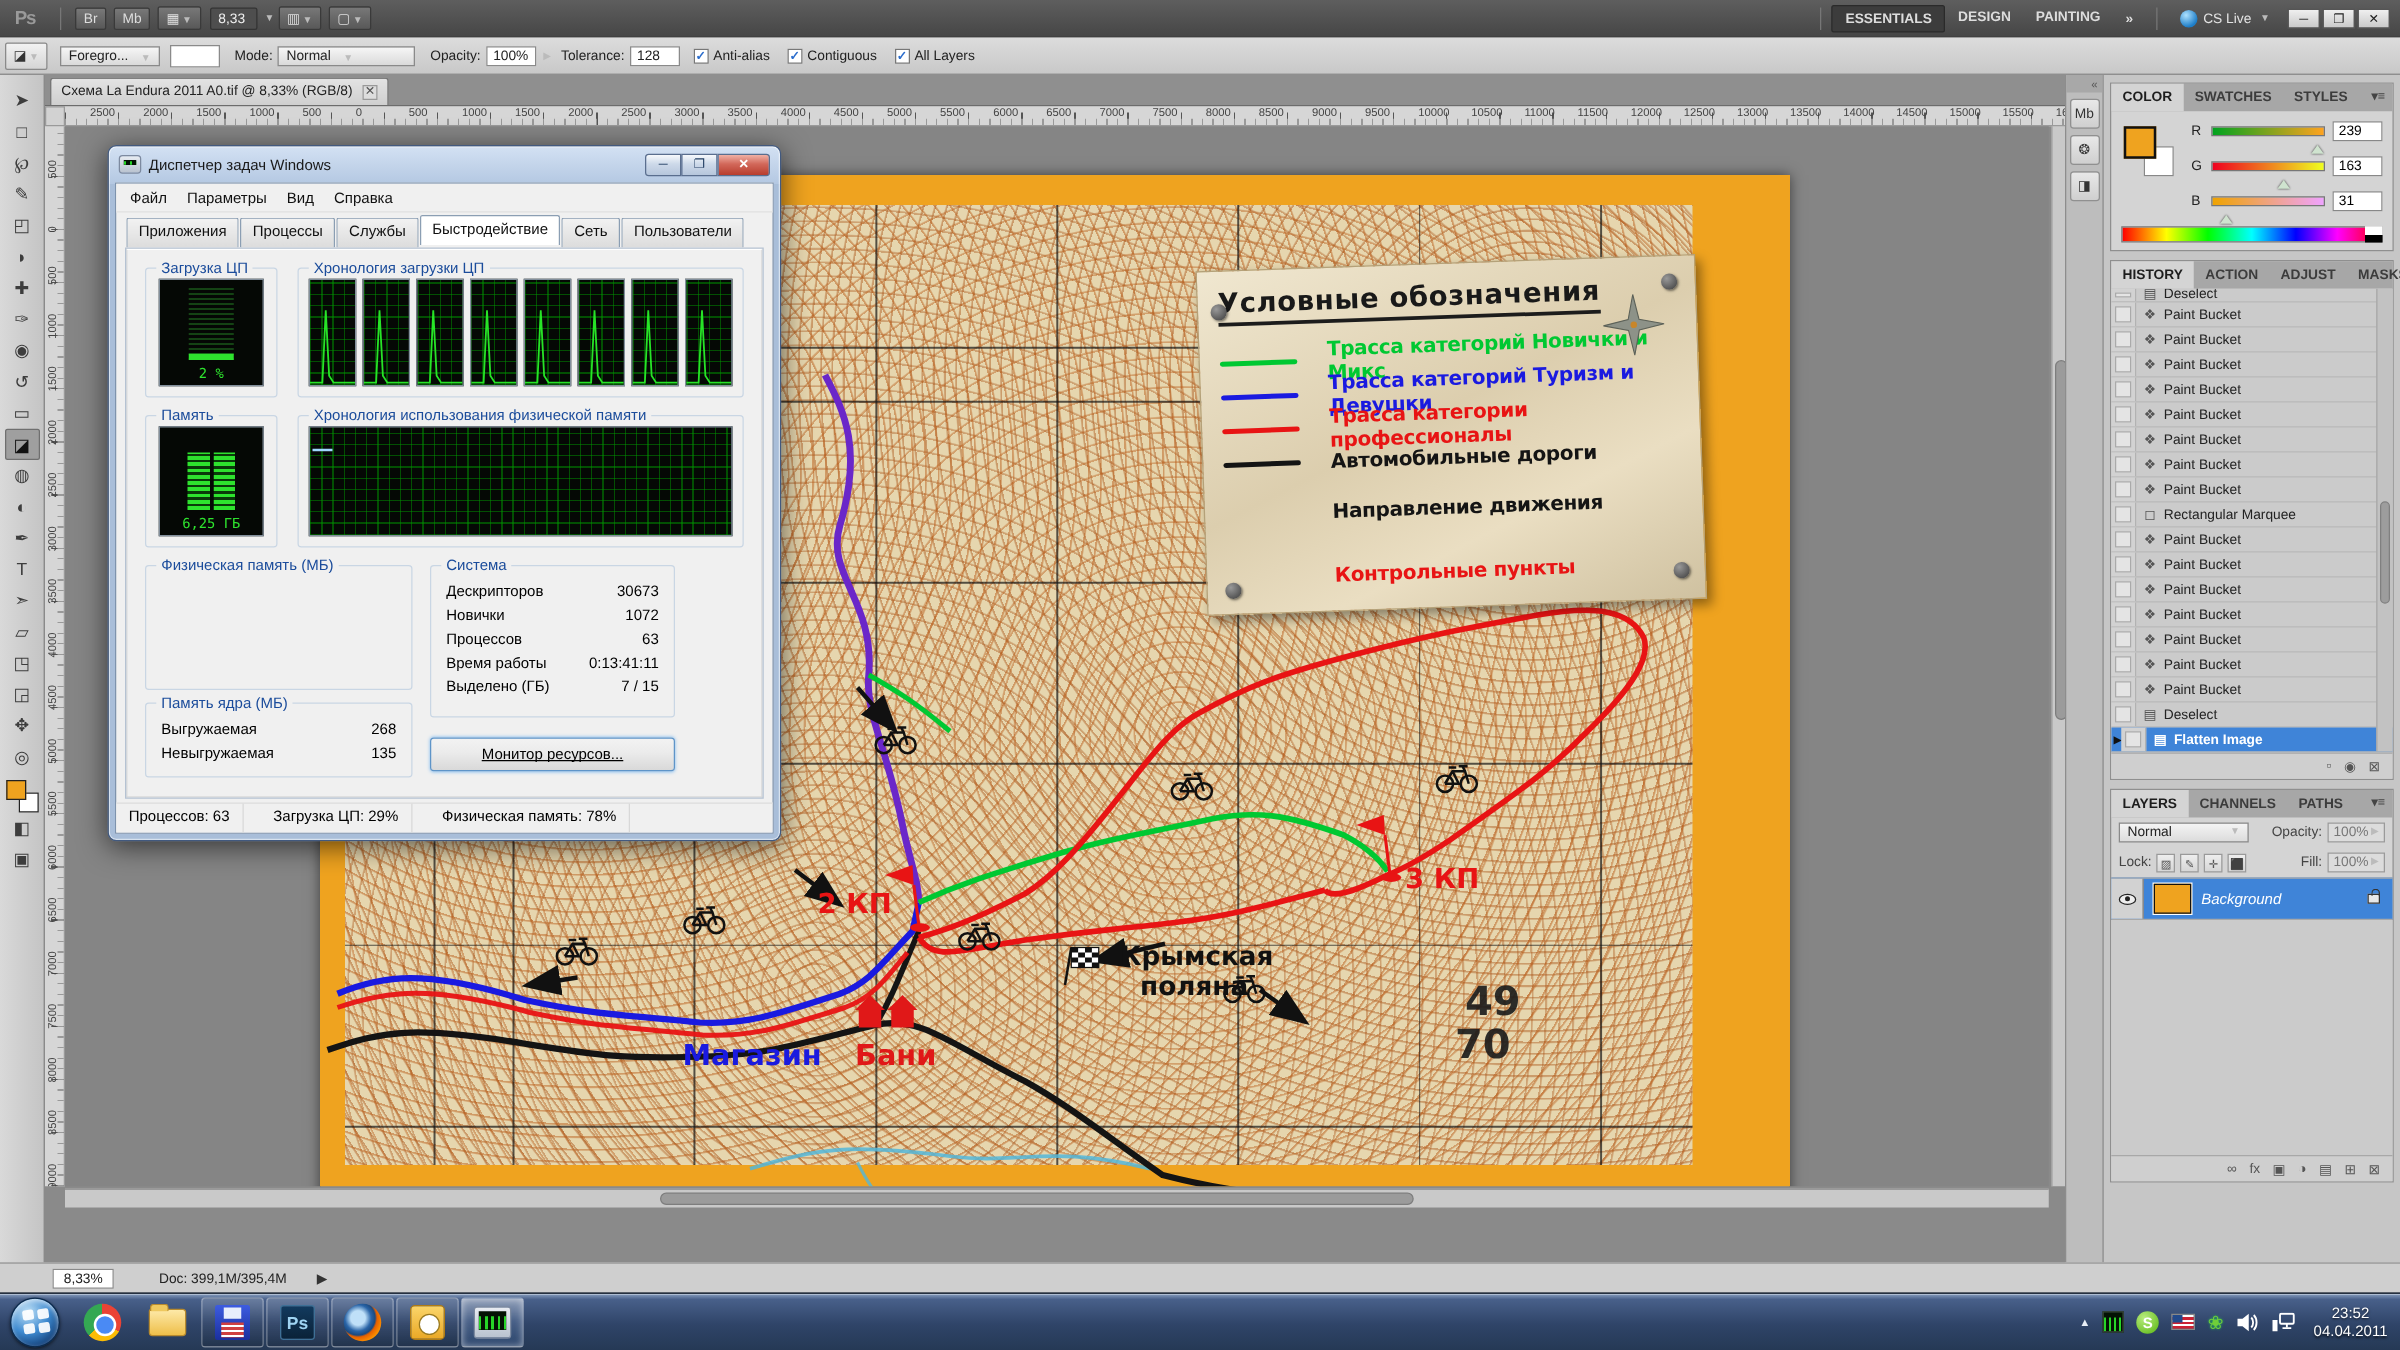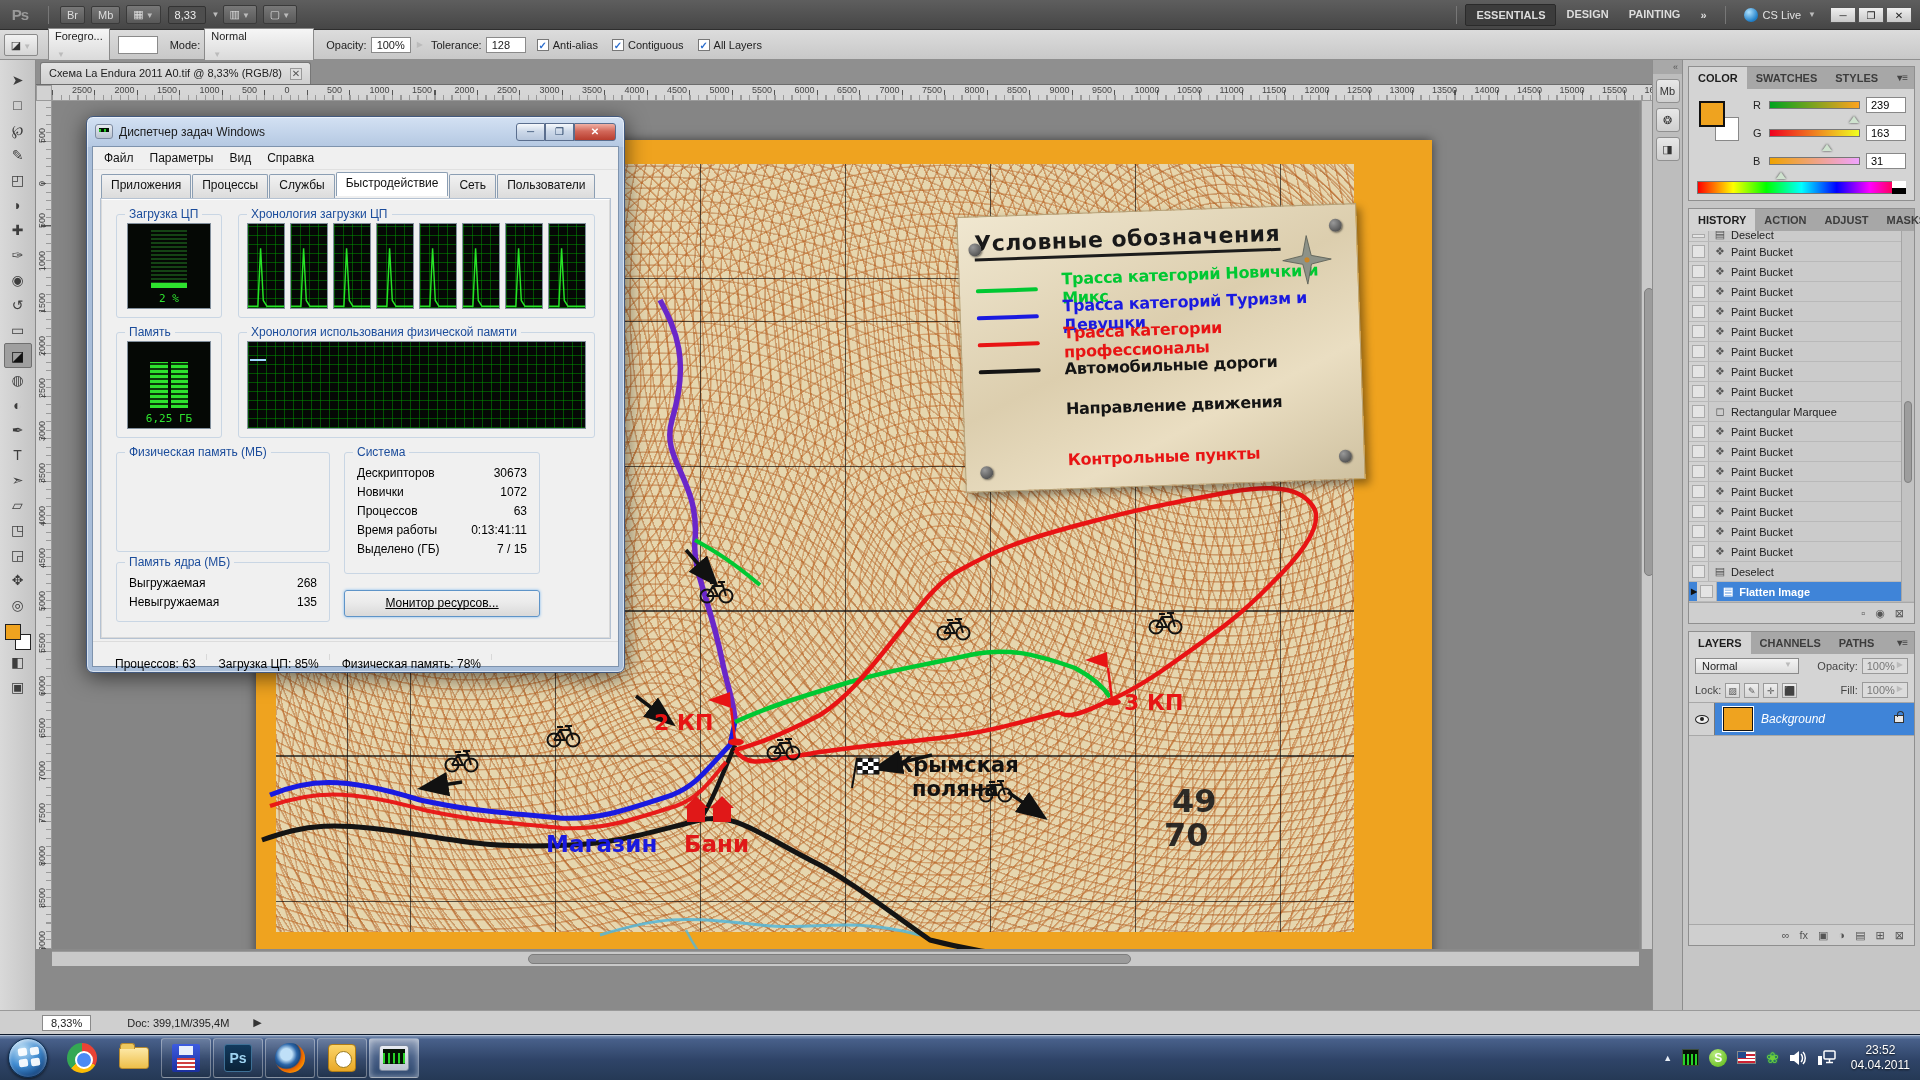--- a/index.html
+++ b/index.html
@@ -18,21 +18,21 @@
   .wsp{padding:4px 10px;font-weight:bold;font-size:11px;color:#ddd;}
   .wsp[data-active="true"]{background:#3c3c3c;border:1px solid #2a2a2a;border-radius:2px;}
   .cslive{display:flex;align-items:center;gap:5px;margin:0 10px;font-size:11px;}
   .cslive .orb{width:14px;height:14px;border-radius:50%;background:radial-gradient(circle at 35% 30%,#aee2ff,#1e7ec8 70%);}
   .winbtns{display:flex;gap:2px;margin:0 8px 0 4px;}
   .winbtns span{width:26px;height:16px;background:linear-gradient(#efefef,#c9c9c9);border:1px solid #555;color:#222;font-size:10px;text-align:center;line-height:15px;}
 
   .optionsbar{position:absolute;left:0;top:30px;right:0;height:30px;background:linear-gradient(#dcdcdc,#c8c8c8);border-bottom:1px solid #8f8f8f;display:flex;align-items:center;font-size:11px;color:#222;padding-left:4px;}
   .toolchip{width:34px;height:22px;background:linear-gradient(#f2f2f2,#d5d5d5);border:1px solid #8a8a8a;border-radius:2px;margin-right:6px;text-align:center;line-height:20px;color:#333;}
   .obox{background:#fff;border:1px solid #8a8a8a;padding:1px 5px;margin:0 4px;min-width:40px;}
-  .oselect{background:linear-gradient(#f6f6f6,#dadada);border:1px solid #8a8a8a;padding:1px 6px;margin:0 4px;display:flex;gap:8px;align-items:flex-start;flex-direction:column;}
+  .oselect{background:linear-gradient(#f6f6f6,#dadada);border:1px solid #8a8a8a;padding:1px 6px;margin:0 4px;display:flex;gap:8px;align-items:flex-end;}
   .olabel{margin-left:8px;}
   .ochk{display:flex;align-items:center;gap:4px;margin:0 7px;}
   .ochk .box{width:12px;height:12px;background:#fff;border:1px solid #777;color:#2a6ccc;font-size:10px;line-height:11px;text-align:center;font-weight:bold;}
 
   .docbar{position:absolute;left:36px;top:60px;right:268px;height:25px;background:#8f8f8f;border-bottom:1px solid #6c6c6c;padding-left:31px;}
   .doctab{position:absolute;left:4px;bottom:0;height:22px;background:linear-gradient(#e3e3e3,#cfcfcf);border:1px solid #777;border-bottom:none;border-radius:3px 3px 0 0;padding:0 8px;font-size:11px;line-height:21px;color:#222;display:flex;gap:8px;align-items:center;}
   .doctab .x{color:#555;font-size:10px;border:1px solid #999;width:12px;height:12px;line-height:10px;text-align:center;background:#ddd;}
 
   
   .toolspanel{position:absolute;left:0;top:60px;bottom:24px;width:36px;background:linear-gradient(90deg,#d9d9d9,#c4c4c4);border-right:1px solid #8a8a8a;padding-top:8px;}
@@ -182,21 +182,21 @@
   .memcols i{flex:1;height:82%;background:repeating-linear-gradient(0deg,#2ee22e 0 3px,#0a3a0a 3px 5px);}
   .graphrow{position:absolute;inset:8px 8px 8px 8px;display:flex;gap:5px;}
   .cgraph{flex:1;position:relative;background:#050805;border:1px solid #828f9c;
     background-image:repeating-linear-gradient(90deg,rgba(0,150,0,.5) 0 1px,transparent 1px 9px),repeating-linear-gradient(0deg,rgba(0,150,0,.5) 0 1px,transparent 1px 9px);}
   .cgraph svg{position:absolute;inset:0;width:100%;height:100%;}
   .memline::after{content:"";position:absolute;left:2px;top:20%;width:16px;height:2px;background:#9fd8ff;}
   .srow{display:flex;justify-content:space-between;padding:2.5px 10px;font-size:12px;color:#000;}
   .grp .pad{position:absolute;inset:10px 2px 2px 2px;}
   .tm-btn{position:absolute;font-size:12px;color:#000;text-align:center;background:linear-gradient(#f2f2f2,#ebebeb 45%,#d9d9d9);border:1px solid #5e94c8;border-radius:3px;box-shadow:0 0 3px #7ab8f0;}
   .tm-btn i{font-style:normal;text-decoration:underline;text-decoration-skip-ink:none;}
-  .tm-status{position:absolute;left:0;right:0;bottom:0;height:24px;display:flex;gap:2px;padding:12px;background:#f0f0f0;border-top:1px solid #dcdcdc;font-size:12px;color:#000;}
+  .tm-status{position:absolute;left:0;right:0;bottom:0;height:24px;display:flex;gap:14px;padding:0;background:#f0f0f0;border-top:1px solid #dcdcdc;font-size:12px;color:#000;}
   .tm-status span{padding:3px 10px;border-right:1px solid #d8d8d8;}
 
   
   #taskbar{position:absolute;left:0;right:0;bottom:0;height:46px;z-index:100;
     background:linear-gradient(#8aa0c0,#48608a 10%,#2f4468 55%,#253955);border-top:1px solid #0e1a2c;box-shadow:inset 0 1px 0 rgba(255,255,255,.35);display:flex;align-items:center;}
   .tb-item{width:50px;height:40px;margin:0 1px;display:flex;align-items:center;justify-content:center;border-radius:3px;position:relative;}
   .tb-item[data-framed="true"]{border:1px solid rgba(255,255,255,.35);background:linear-gradient(rgba(255,255,255,.18),rgba(255,255,255,.05) 45%,rgba(0,0,0,.12));}
   .tb-item[data-active="true"]{background:linear-gradient(rgba(255,255,255,.4),rgba(180,210,255,.2) 45%,rgba(60,100,160,.3));box-shadow:inset 0 0 6px rgba(255,255,255,.5);}
   .startorb{width:40px;height:40px;border-radius:50%;background:radial-gradient(circle at 35% 28%,#bfe1f7,#3e8ad0 45%,#123e77 80%);border:1px solid #0c2okay;border:1px solid #0c2a4c;box-shadow:inset 0 2px 4px rgba(255,255,255,.7),0 1px 3px rgba(0,0,0,.6);position:relative;}
   .flagpane{position:absolute;background:rgba(255,255,255,.92);width:9px;height:8px;border-radius:2px;}
@@ -929,21 +929,21 @@
         </div>
 
         <div class="tm-btn" style="left:242px;top:390px;width:196px;height:27px;line-height:25px;">
           <i>Монитор ресурсов...</i>
         </div>
       </div>
 
       <div class="tm-status">
 
       <span>Процессов: 63</span>
-          <span>Загрузка ЦП: 85%</span>
+          <span>Загрузка ЦП: 29%</span>
           <span>Физическая память: 78%</span>
         </div>
     </div>
   </div>
 
   <div id="taskbar">
     <div class="tb-item" style="width:54px;">
       <span class="startorb">
         <span class="flagpane" style="left:9px;top:9px;transform:rotate(-8deg);"></span>
         <span class="flagpane" style="left:21px;top:8px;transform:rotate(-8deg);"></span>

